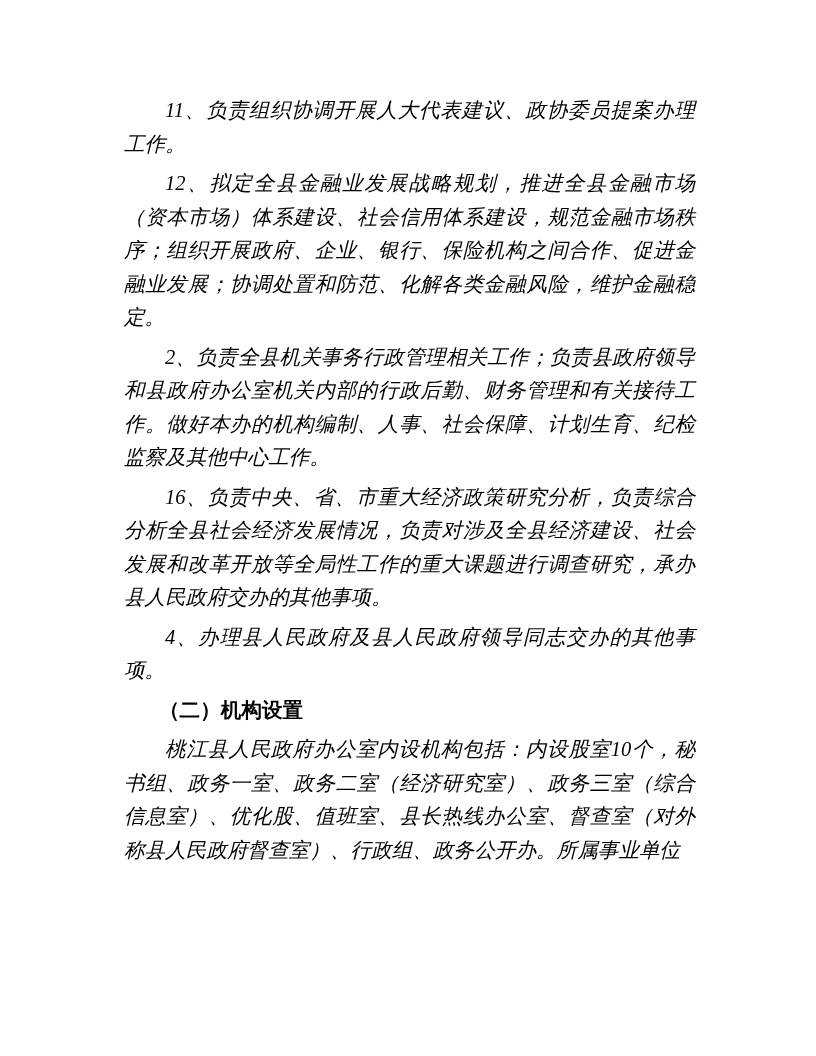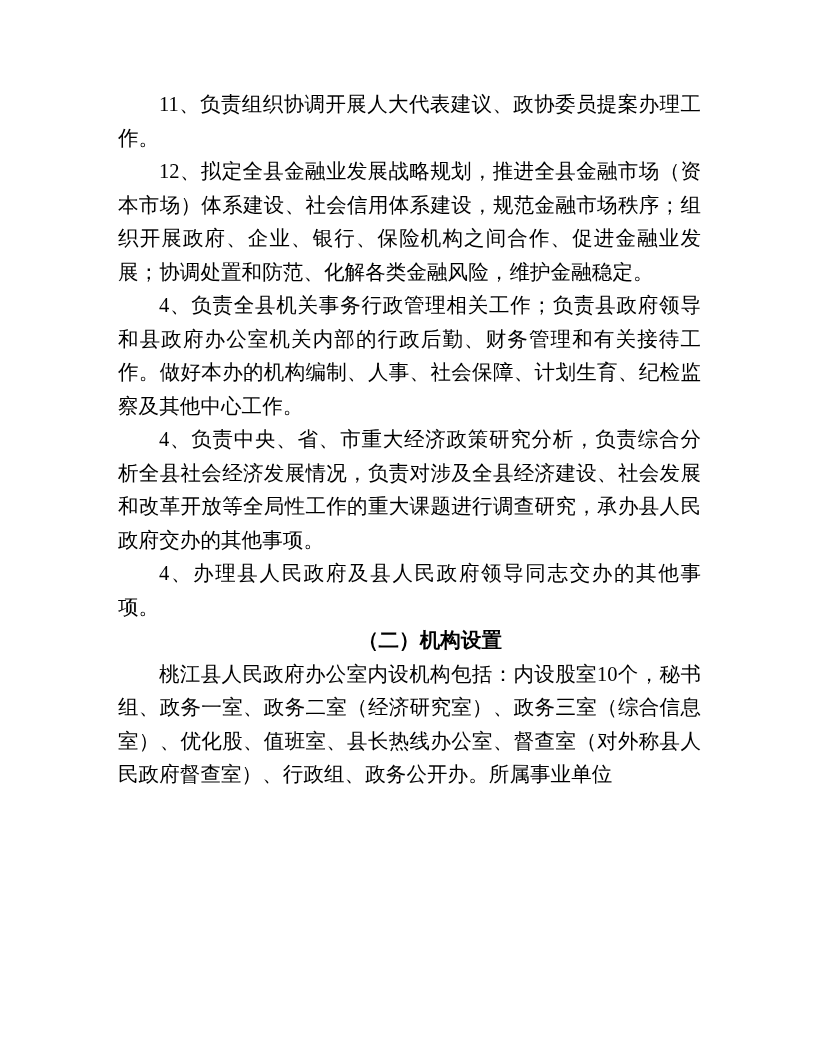--- a/index.html
+++ b/index.html
@@ -22,37 +22,38 @@
     padding: 88px 115px 0 118px;
   }
   .doc-body {
     font-size: 20.5px;
     line-height: 33.5px;
     text-align: justify;
     text-justify: inter-ideograph;
     letter-spacing: 0.1px;
   }
   .para {
-    margin: 0;
+    margin: 6px;
     text-indent: 2em;
     text-align: justify;
+    font-style: italic;
   }
   .para-heading {
     margin: 0;
     text-indent: 2em;
     font-weight: bold;
-    text-align: center;
+    text-align: left;
   }
 </style>
 </head>
 <body>
 
 <div class="page">
   <div class="doc-body">
     <p class="para">11、负责组织协调开展人大代表建议、政协委员提案办理工作。</p>
     <p class="para">12、拟定全县金融业发展战略规划，推进全县金融市场（资本市场）体系建设、社会信用体系建设，规范金融市场秩序；组织开展政府、企业、银行、保险机构之间合作、促进金融业发展；协调处置和防范、化解各类金融风险，维护金融稳定。</p>
-    <p class="para">4、负责全县机关事务行政管理相关工作；负责县政府领导和县政府办公室机关内部的行政后勤、财务管理和有关接待工作。做好本办的机构编制、人事、社会保障、计划生育、纪检监察及其他中心工作。</p>
-    <p class="para">4、负责中央、省、市重大经济政策研究分析，负责综合分析全县社会经济发展情况，负责对涉及全县经济建设、社会发展和改革开放等全局性工作的重大课题进行调查研究，承办县人民政府交办的其他事项。</p>
+    <p class="para">2、负责全县机关事务行政管理相关工作；负责县政府领导和县政府办公室机关内部的行政后勤、财务管理和有关接待工作。做好本办的机构编制、人事、社会保障、计划生育、纪检监察及其他中心工作。</p>
+    <p class="para">16、负责中央、省、市重大经济政策研究分析，负责综合分析全县社会经济发展情况，负责对涉及全县经济建设、社会发展和改革开放等全局性工作的重大课题进行调查研究，承办县人民政府交办的其他事项。</p>
     <p class="para">4、办理县人民政府及县人民政府领导同志交办的其他事项。</p>
     <p class="para-heading">（二）机构设置</p>
     <p class="para">桃江县人民政府办公室内设机构包括：内设股室10个，秘书组、政务一室、政务二室（经济研究室）、政务三室（综合信息室）、优化股、值班室、县长热线办公室、督查室（对外称县人民政府督查室）、行政组、政务公开办。所属事业单位</p>
   </div>
 </div>
 
 </body></html>

